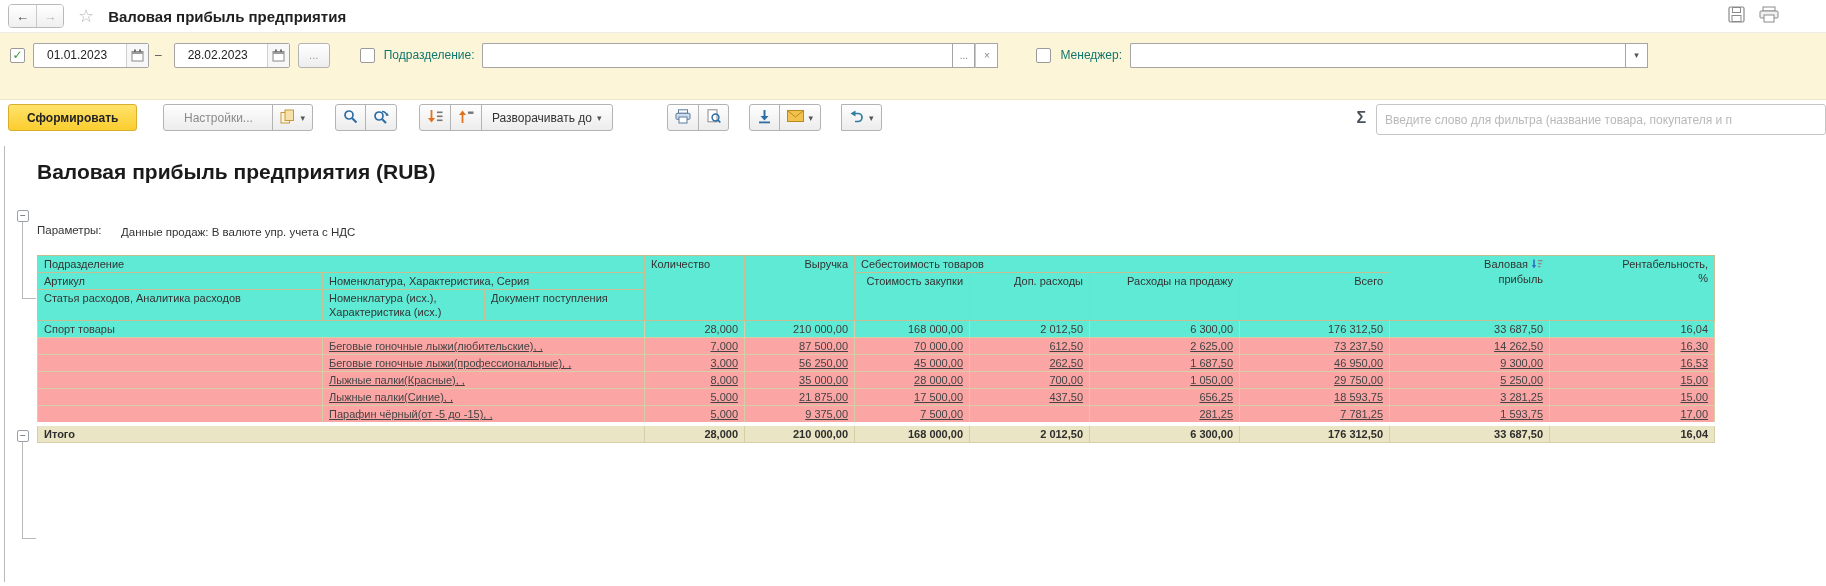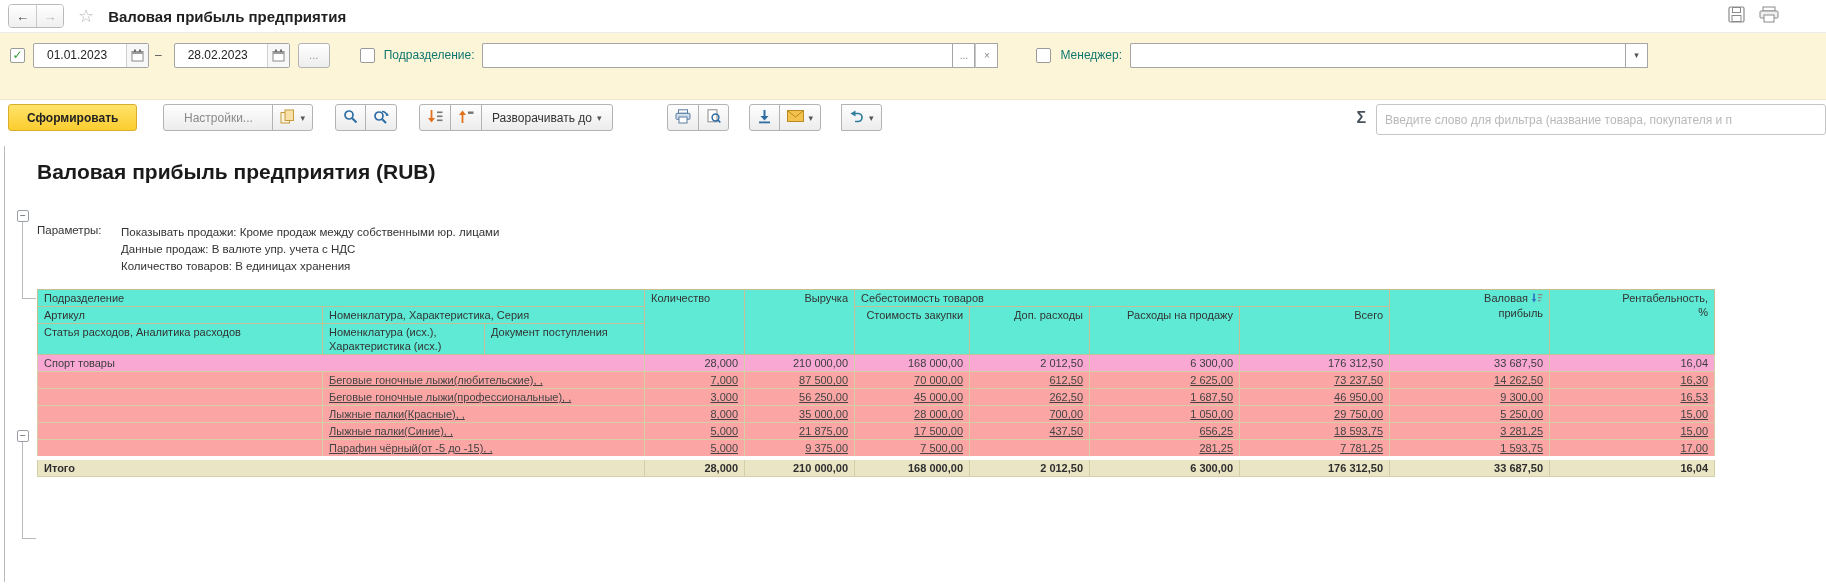--- a/index.html
+++ b/index.html
@@ -77,21 +77,21 @@
   .params .plines div { line-height:17px; }
   .section-title { margin-top:30px; font-size:17px; font-weight:bold; color:#1a1a1a; }
 
   
   table.rep { margin-top:14px; border-collapse:collapse; table-layout:fixed; width:1677px;
     font-size:11px; color:#333; }
   table.rep td { border:1px solid #d5cfa8; padding:1px 6px; line-height:14px; vertical-align:top;
     overflow:hidden; white-space:nowrap; }
   tr.hrow td { background:#5eead4; border-color:#c6bf94; white-space:normal; }
   td.right { text-align:right; }
-  tr.group td { background:#f9a8d4; color:#3c3c3c; }
+  tr.group td { background:#5eead4; color:#3c3c3c; }
   tr.detail td { background:#fca5a5; color:#444;text-decoration:underline; }
   tr.total td { background:#eae5c4; font-weight:bold; border-top:4px solid #ffffff; color:#2e2e2e; }
   .h2l { text-align:right; }
   .sorticon { display:inline-block; vertical-align:-1px; margin-left:3px; }
 </style>
 </head>
 <body>
 
 <div class="titlebar">
   <div class="navgroup">
@@ -305,23 +305,21 @@
     </div>
   <div class="tree-line" style="left:22px; top:304px; width:1px; height:96px;"></div>
   <div class="tree-line" style="left:22px; top:400px; width:14px; height:1px;"></div>
 
   <div class="content">
     <div class="rtitle">Валовая прибыль предприятия (RUB)</div>
 
     <div class="params">
       <span class="plabel">Параметры:</span>
       <span class="plines">
-        <div>Показывать продажи: Кроме продаж между собственными юр. лицами</div>
         <div>Данные продаж: В валюте упр. учета с НДС</div>
-        <div>Количество товаров: В единицах хранения</div>
       </span>
     </div>
 
 
     <table class="rep">
       <colgroup>
         <col style="width:285px">
           <col style="width:162px">
           <col style="width:160px">
         <col style="width:100px">

